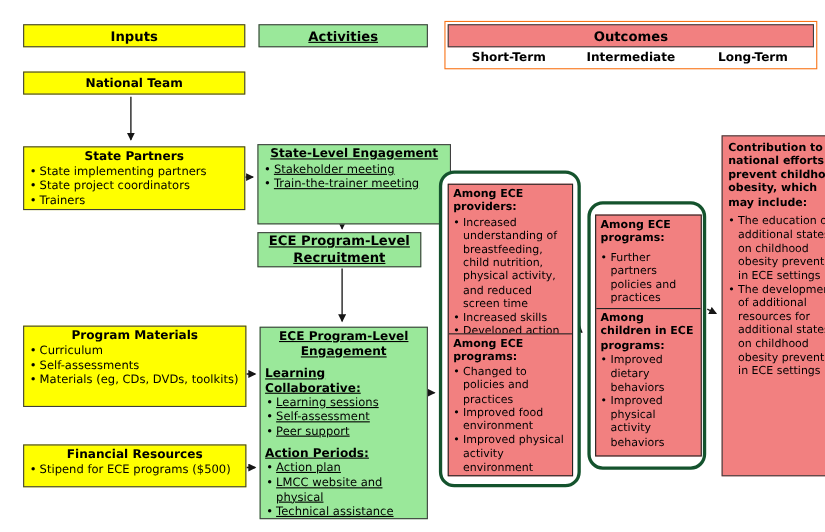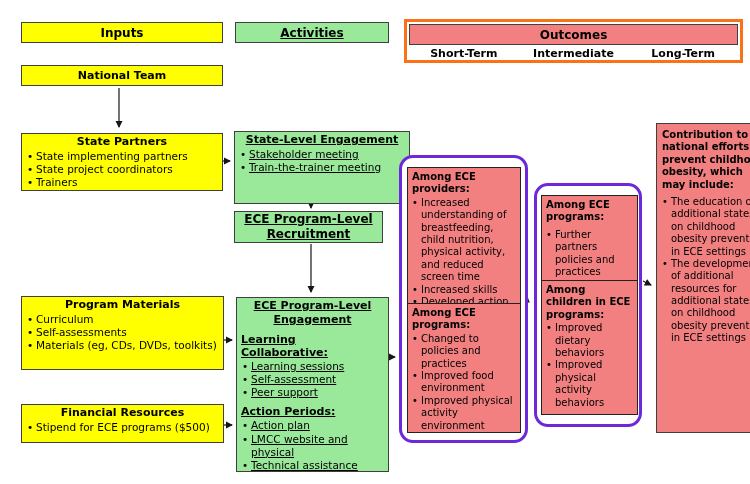--- a/index.html
+++ b/index.html
@@ -11,27 +11,27 @@
   .green{background:#9ae89a;text-decoration:underline;}
   .redbg{background:#f28080;}
   .hdr-box{display:flex;align-items:center;justify-content:center;
            font-size:12px;font-weight:bold;}
   .titled{padding:1px 4px 2px;overflow:hidden;}
   .box-title{font-size:11px;font-weight:bold;text-align:center;line-height:1.25;}
   ul.bullets{list-style:none;margin:1px 0 0;padding:0;font-size:10.5px;line-height:1.25;}
   ul.bullets li{position:relative;padding-left:10px;}
   ul.bullets li::before{content:"\2022";position:absolute;left:1px;}
   
-  .out-hdr{border:3px solid #f97316;background:#fff;padding:2px;}
+  .out-hdr{border:1px solid #f97316;background:#fff;padding:2px;}
   .out-bar{box-sizing:border-box;height:21px;border:1px solid #3f3f3f;background:#f28080;
            display:flex;align-items:center;justify-content:center;font-size:12px;font-weight:bold;}
   .out-cols{display:flex;height:17px;}
   .out-cols span{flex:1;text-align:center;font-weight:bold;font-size:11px;line-height:17px;}
   
-  .outer-round{border:3px solid #6d28d9;border-radius:14px;background:#fff;}
+  .outer-round{border:3px solid #14532d;border-radius:14px;background:#fff;}
   .red-inner{position:absolute;box-sizing:border-box;border:1px solid #222;
              background:#f28080;display:flex;flex-direction:column;overflow:hidden;}
   .red-section{box-sizing:border-box;padding:3px 4px 2px;font-size:10px;line-height:1.24;overflow:hidden;}
   .red-section.second{border-top:1px solid #222;flex:1;}
   .red-heading{font-weight:bold;}
   .red-section ul{list-style:none;margin:1px 0 0;padding:0;}
   .red-section li{position:relative;padding-left:9px;}
   .red-section li::before{content:"\2022";position:absolute;left:0;}
   .gap-after{margin-bottom:5px;}
   

